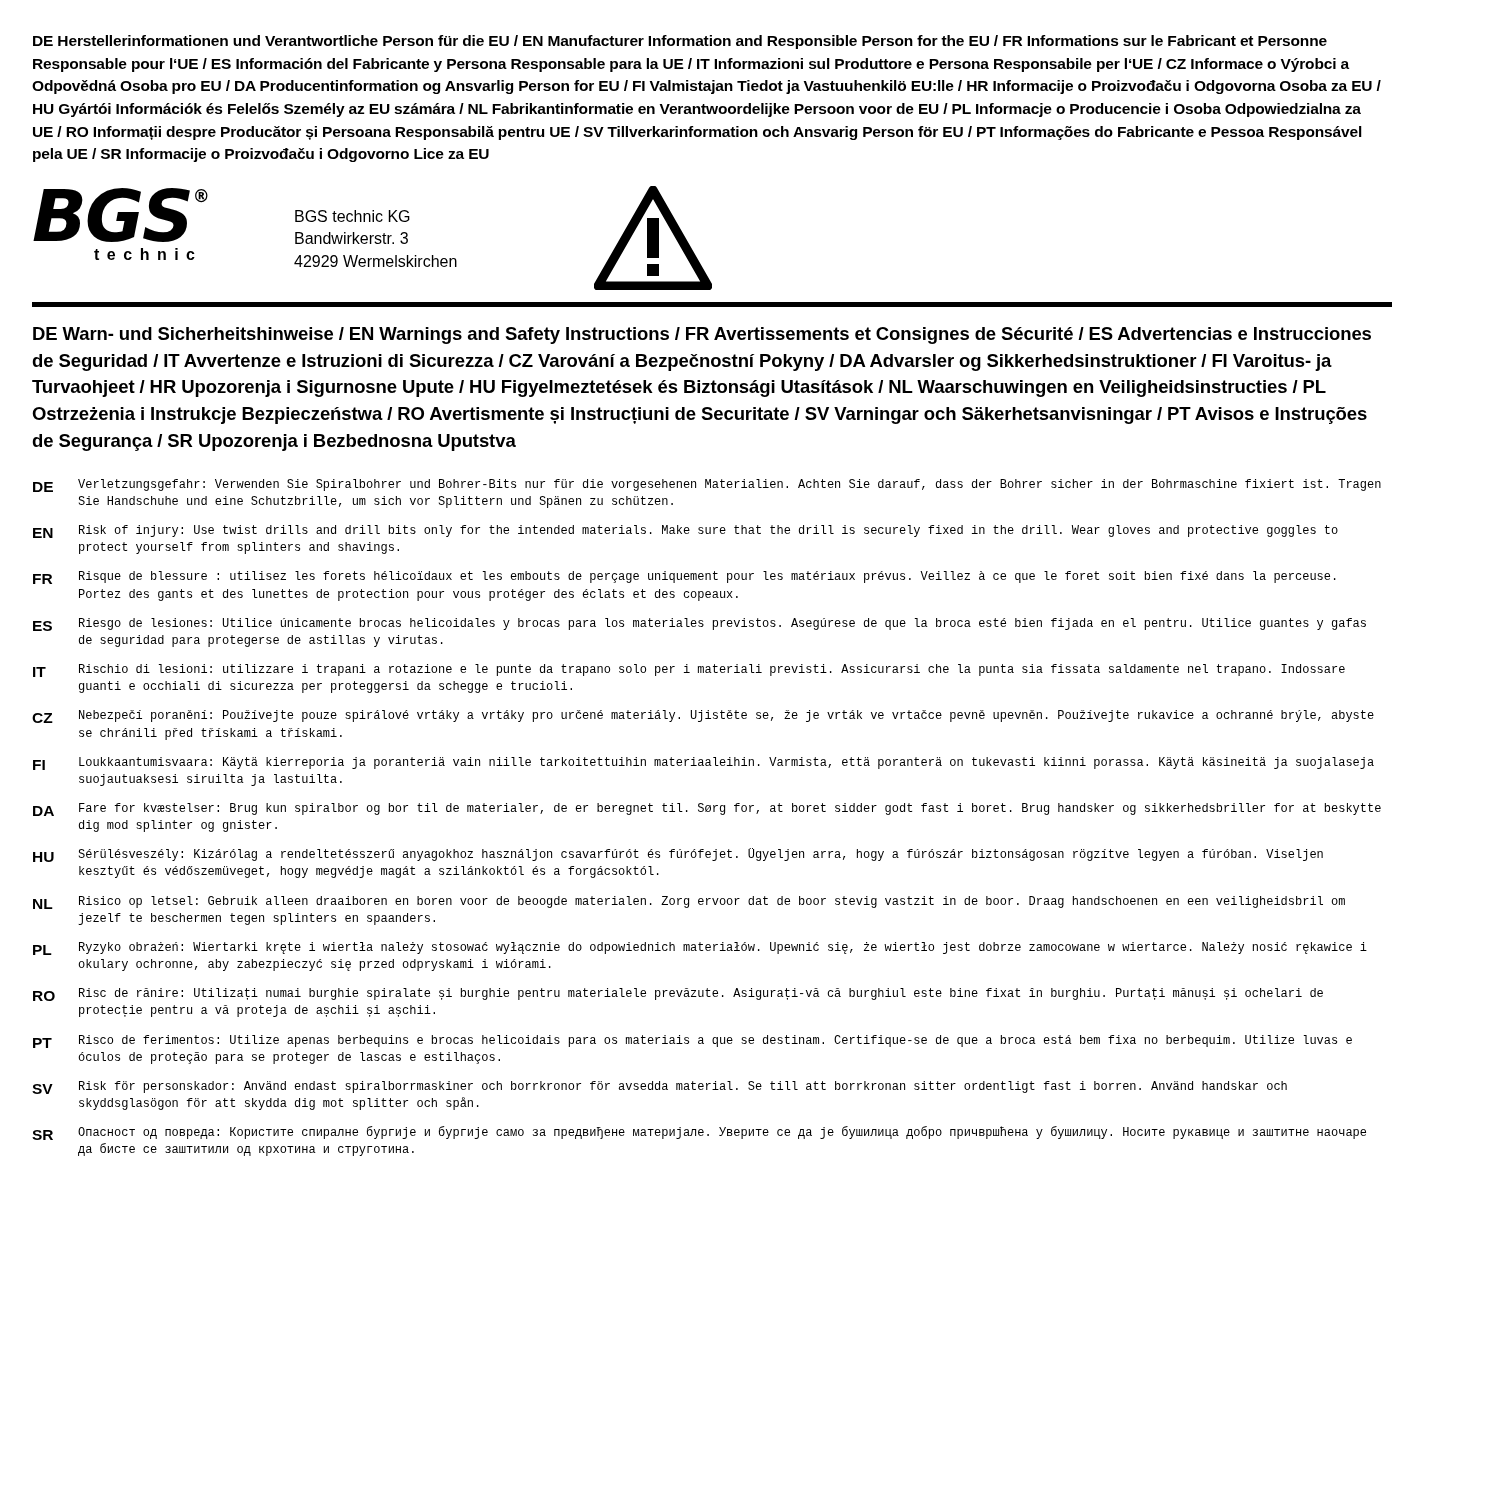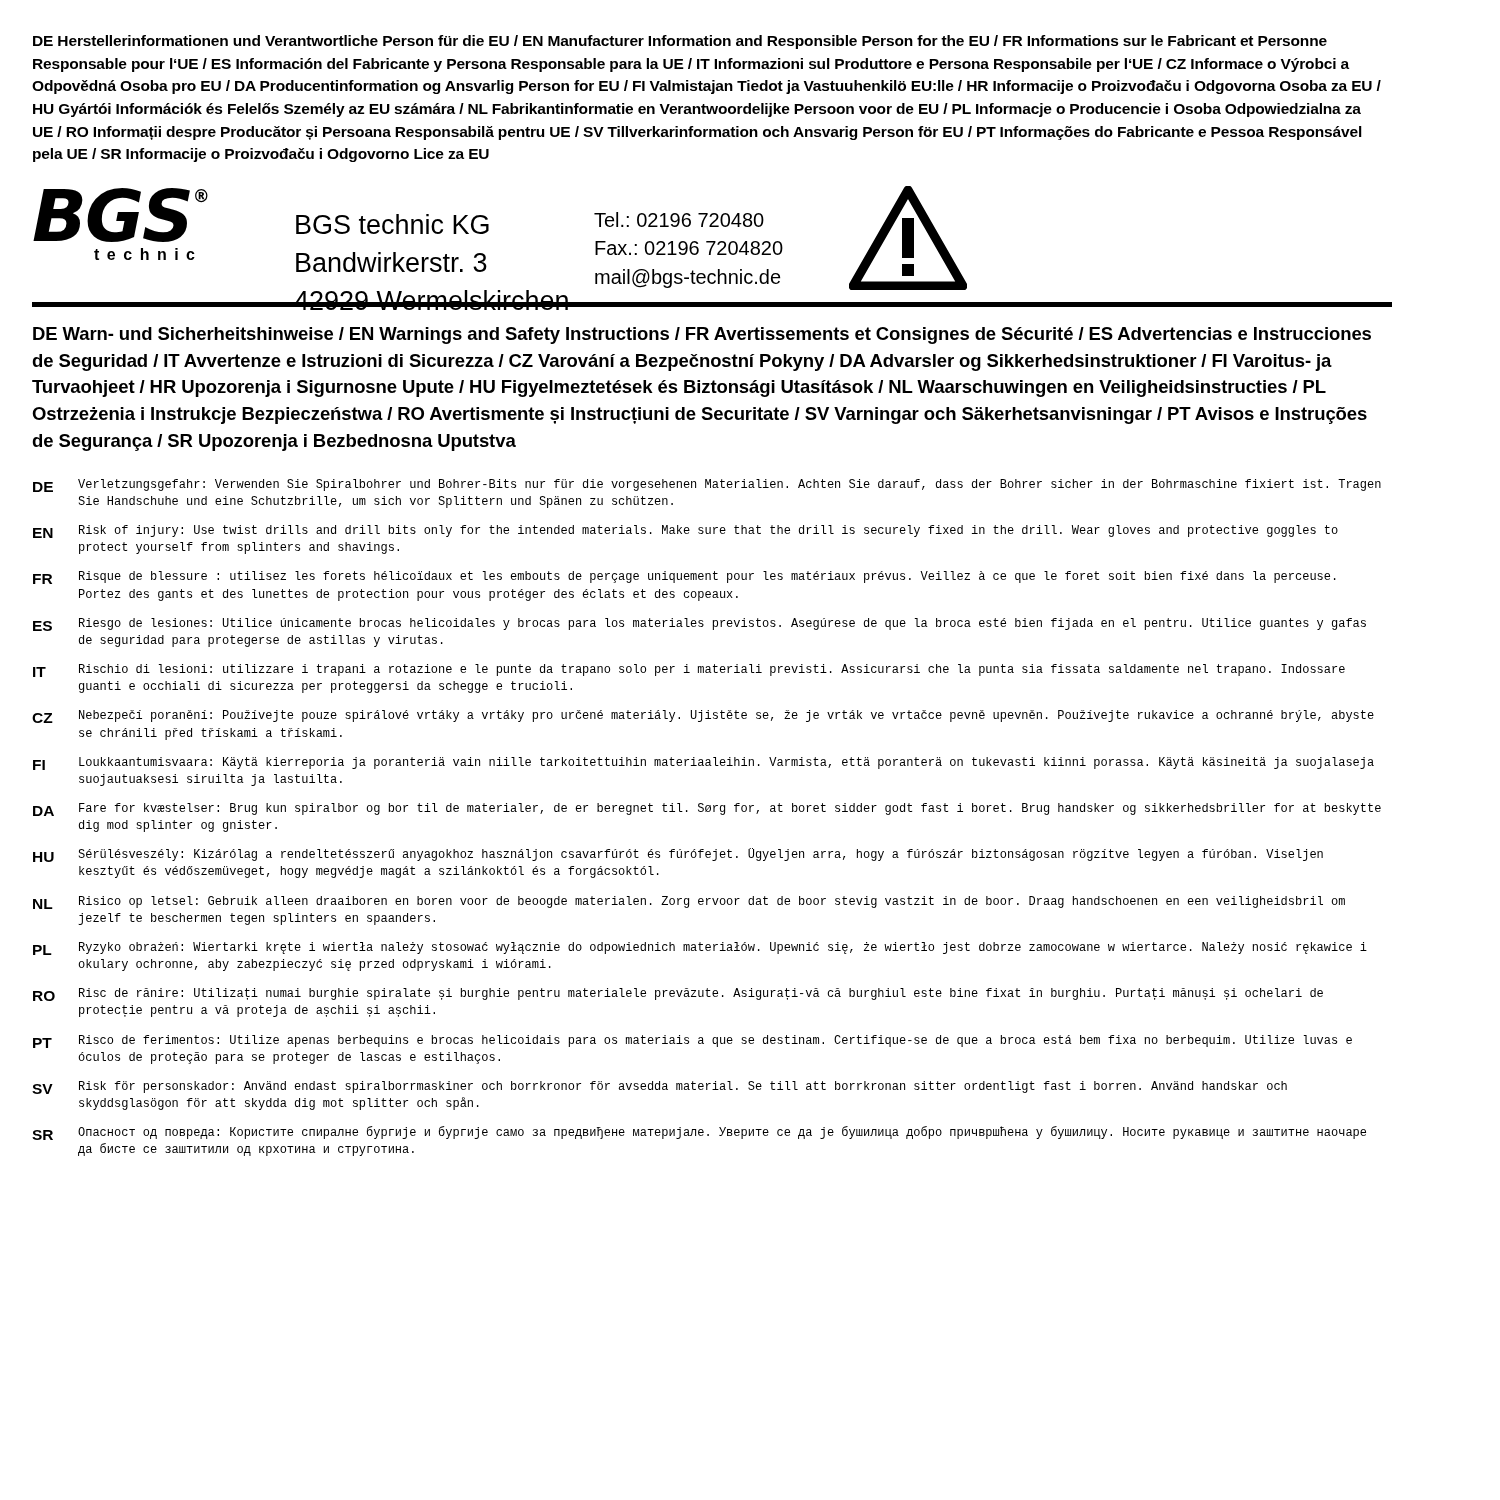--- a/index.html
+++ b/index.html
@@ -67,21 +67,21 @@
   .logo-technic {
     font-size: 16px;
     font-weight: bold;
     letter-spacing: 7.5px;
     margin-top: -4px;
     padding-left: 62px;
   }
 
   .addr {
     flex: 0 0 300px;
-    font-size: 27px;
+    font-size: 16px;
     line-height: 1.42;
     padding-top: 26px;
   }
   .contact {
     flex: 0 0 255px;
     font-size: 20px;
     line-height: 1.42;
     padding-top: 26px;
   }
   .web {
@@ -149,25 +149,20 @@
       </div>
       <div class="logo-technic">technic</div>
     </div>
 
     <div class="addr">
       <div>BGS technic KG</div>
       <div>Bandwirkerstr. 3</div>
       <div>42929 Wermelskirchen</div>
     </div>
 
-    <div class="contact">
-      <div>Tel.: 02196 720480</div>
-      <div>Fax.: 02196 7204820</div>
-      <div>mail@bgs-technic.de</div>
-    </div>
 
 
     <div class="warn-triangle">
       <svg width="118" height="104" viewBox="0 0 118 104" aria-hidden="true">
         <path d="M59 4 L114 100 L4 100 Z" fill="none" stroke="#000" stroke-width="9" stroke-linejoin="round"></path>
         <rect x="53" y="32" width="12" height="40" fill="#000"></rect>
         <rect x="53" y="78" width="12" height="12" fill="#000"></rect>
       </svg>
     </div>
   </div>

